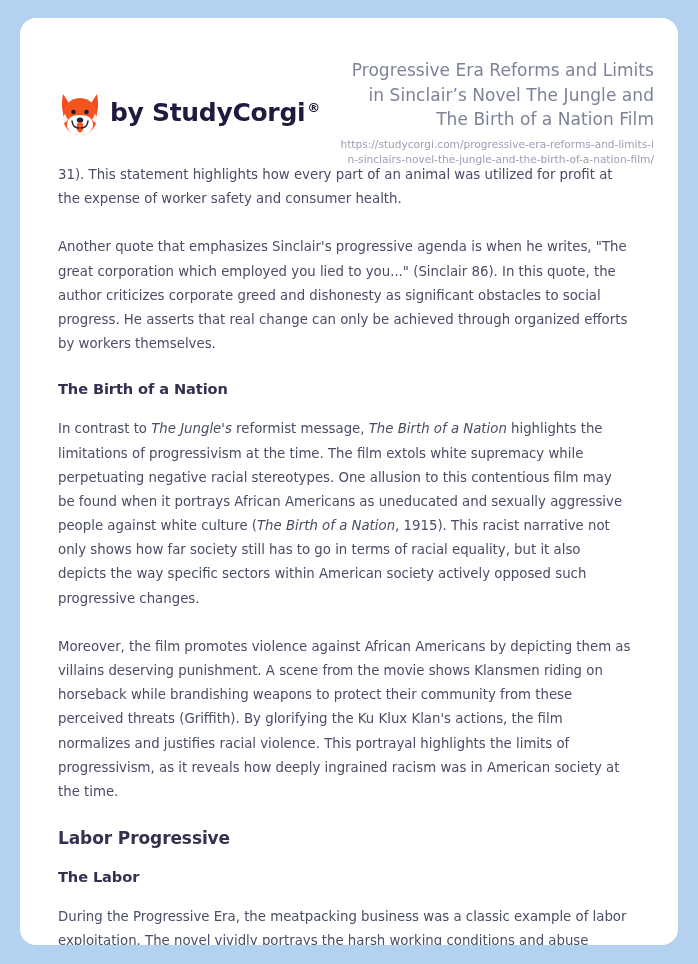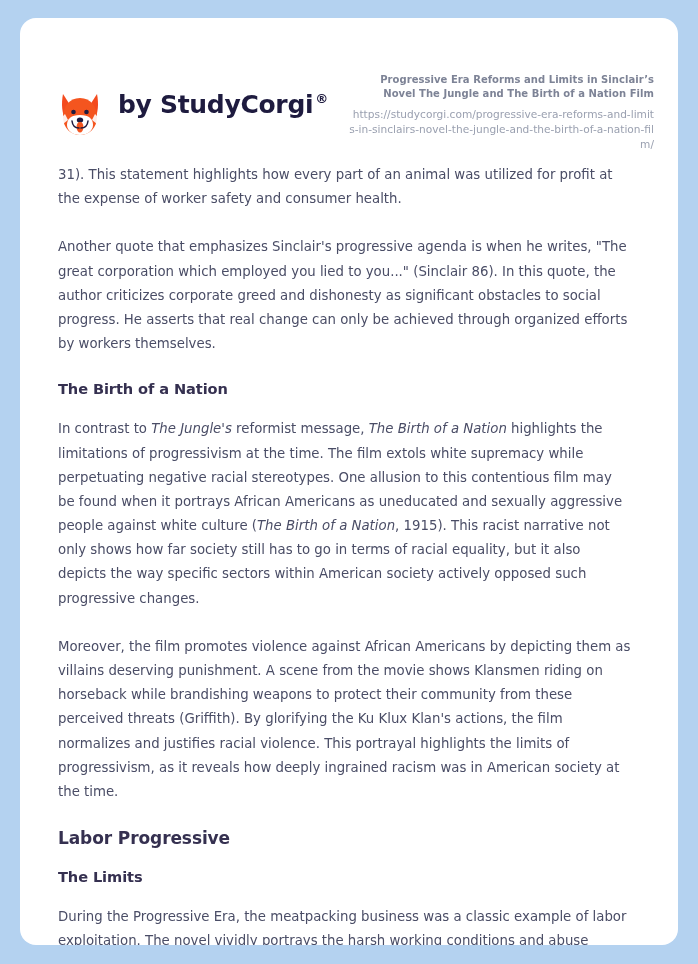--- a/index.html
+++ b/index.html
@@ -37,21 +37,22 @@
   .doc-header {
     display: flex;
     align-items: center;
     justify-content: space-between;
     padding: 44px 24px 0 38px;
     height: 145px;
   }
 
   .brand {
     display: flex;
-    gap: 16px;
+    align-items: center;
+    gap: 8px;
     flex: 0 0 auto;
   }
 
   .corgi-logo {
     width: 44px;
     height: 46px;
     display: block;
     flex: 0 0 auto;
   }
 
@@ -73,22 +74,22 @@
   }
 
   .doc-meta {
     text-align: right;
     flex: 1 1 auto;
     padding-left: 20px;
     max-width: 360px;
   }
 
   .doc-title {
-    font-size: 10px;
-    font-weight: bold;
+    font-size: 17px;
+    font-weight: normal;
     color: #7d8396;
     line-height: 1.42;
     letter-spacing: 0.05px;
   }
 
   .doc-url {
     margin-top: 6px;
     font-size: 10.6px;
     color: #9aa0b0;
     line-height: 1.4;
@@ -178,20 +179,20 @@
       <p class="para">Another quote that emphasizes Sinclair's progressive agenda is when he writes, "The great corporation which employed you lied to you..." (Sinclair 86). In this quote, the author criticizes corporate greed and dishonesty as significant obstacles to social progress. He asserts that real change can only be achieved through organized efforts by workers themselves.</p>
 
       <h2 class="h3 spacer-top">The Birth of a Nation</h2>
 
       <p class="para"><span>In contrast to </span><i>The Jungle's</i><span> reformist message, </span><i>The Birth of a Nation</i><span> highlights the limitations of progressivism at the time. The film extols white supremacy while perpetuating negative racial stereotypes. One allusion to this contentious film may be found when it portrays African Americans as uneducated and sexually aggressive people against white culture (</span><i>The Birth of a Nation</i><span>, 1915). This racist narrative not only shows how far society still has to go in terms of racial equality, but it also depicts the way specific sectors within American society actively opposed such progressive changes.</span></p>
 
       <p class="para">Moreover, the film promotes violence against African Americans by depicting them as villains deserving punishment. A scene from the movie shows Klansmen riding on horseback while brandishing weapons to protect their community from these perceived threats (Griffith). By glorifying the Ku Klux Klan's actions, the film normalizes and justifies racial violence. This portrayal highlights the limits of progressivism, as it reveals how deeply ingrained racism was in American society at the time.</p>
 
       <h2 class="h2">Labor Progressive</h2>
 
-      <h3 class="h3">The Limits</h3>
+      <h3 class="h3">The Labor</h3>
 
       <p class="para">During the Progressive Era, the meatpacking business was a classic example of labor exploitation. The novel vividly portrays the harsh working conditions and abuse</p>
 
     </div>
 
   </div>
 </div>
 
 </body></html>

